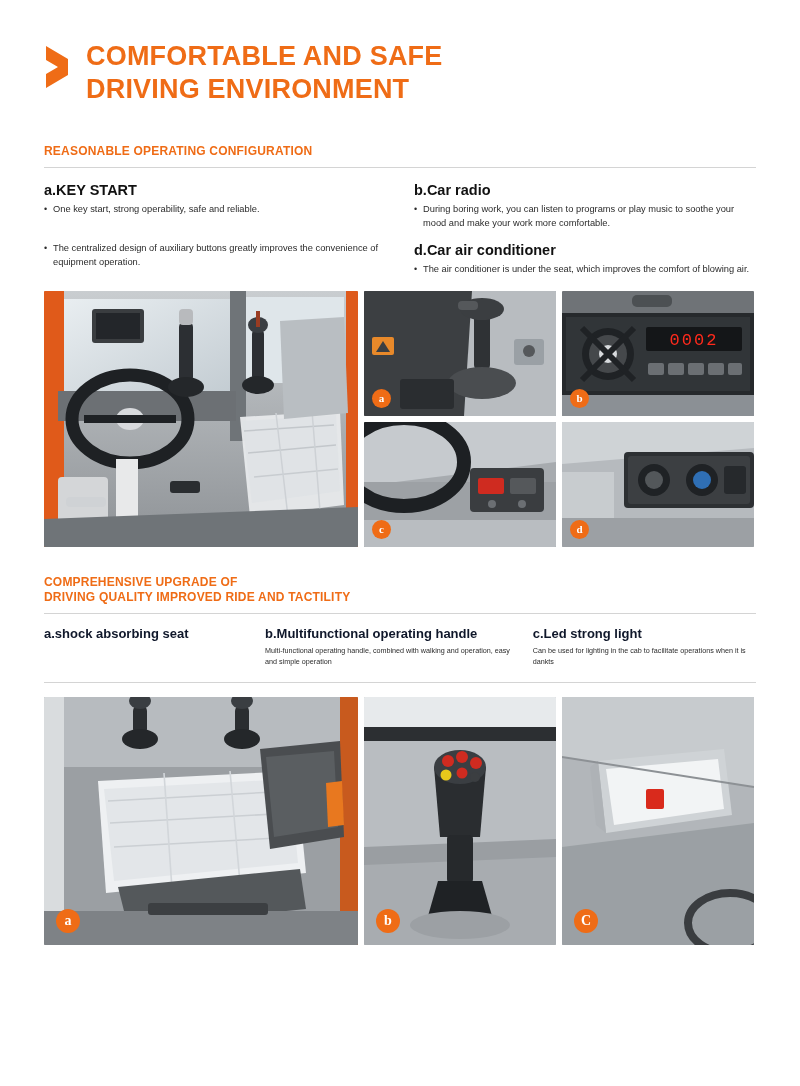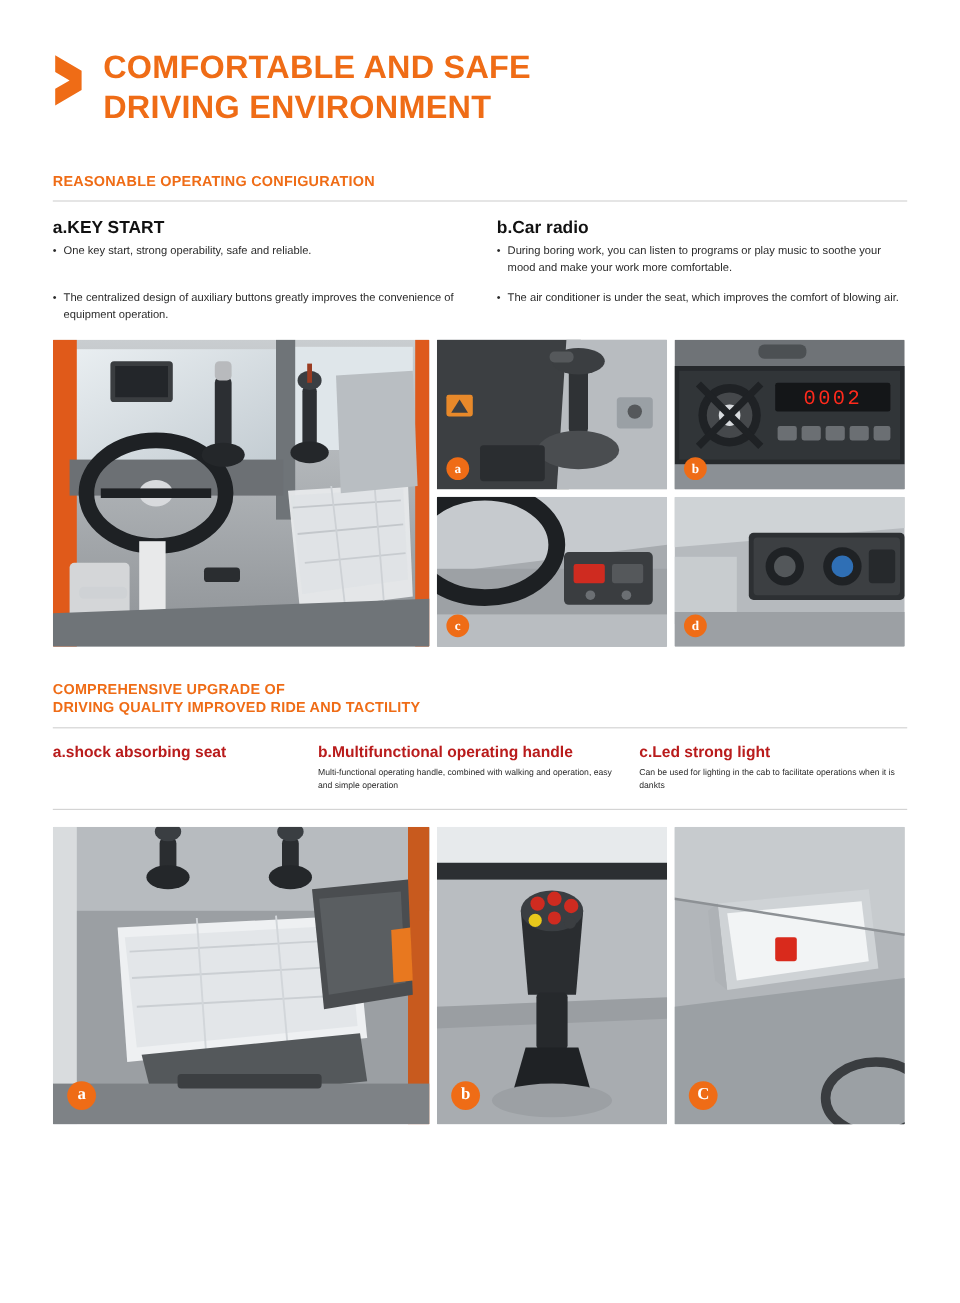--- a/index.html
+++ b/index.html
@@ -108,21 +108,21 @@
   .feat-grid3 {
     display: grid;
     grid-template-columns: 1.02fr 1.25fr 1.1fr;
     column-gap: 14px;
     margin-top: 12px;
   }
   .feat-grid3 h3 {
     margin: 0 0 5px 0;
     font-size: 13px;
     font-weight: bold;
-    color: #b91c1c;
+    color: #0f172a;
   }
   .feat-grid3 p {
     margin: 0;
     font-size: 7.2px;
     line-height: 1.5;
     color: #2b2b2b;
   }
 
   
   svg { display: block; }
@@ -165,20 +165,21 @@
           <span class="txt">During boring work, you can listen to programs or play music to soothe your mood and make your work more comfortable.</span>
         </div>
       </div>
       <div class="feat">
         <div class="bullet">
           <span class="dot">•</span>
           <span class="txt">The centralized design of auxiliary buttons greatly improves the convenience of equipment operation.</span>
         </div>
       </div>
       <div class="feat">
+        <h3>d.Car air conditioner</h3>
         <div class="bullet">
           <span class="dot">•</span>
           <span class="txt">The air conditioner is under the seat, which improves the comfort of blowing air.</span>
         </div>
       </div>
     </div>
 
     <div class="photo-row">
 
       <div class="photo" style="width:314px;height:256px;">

